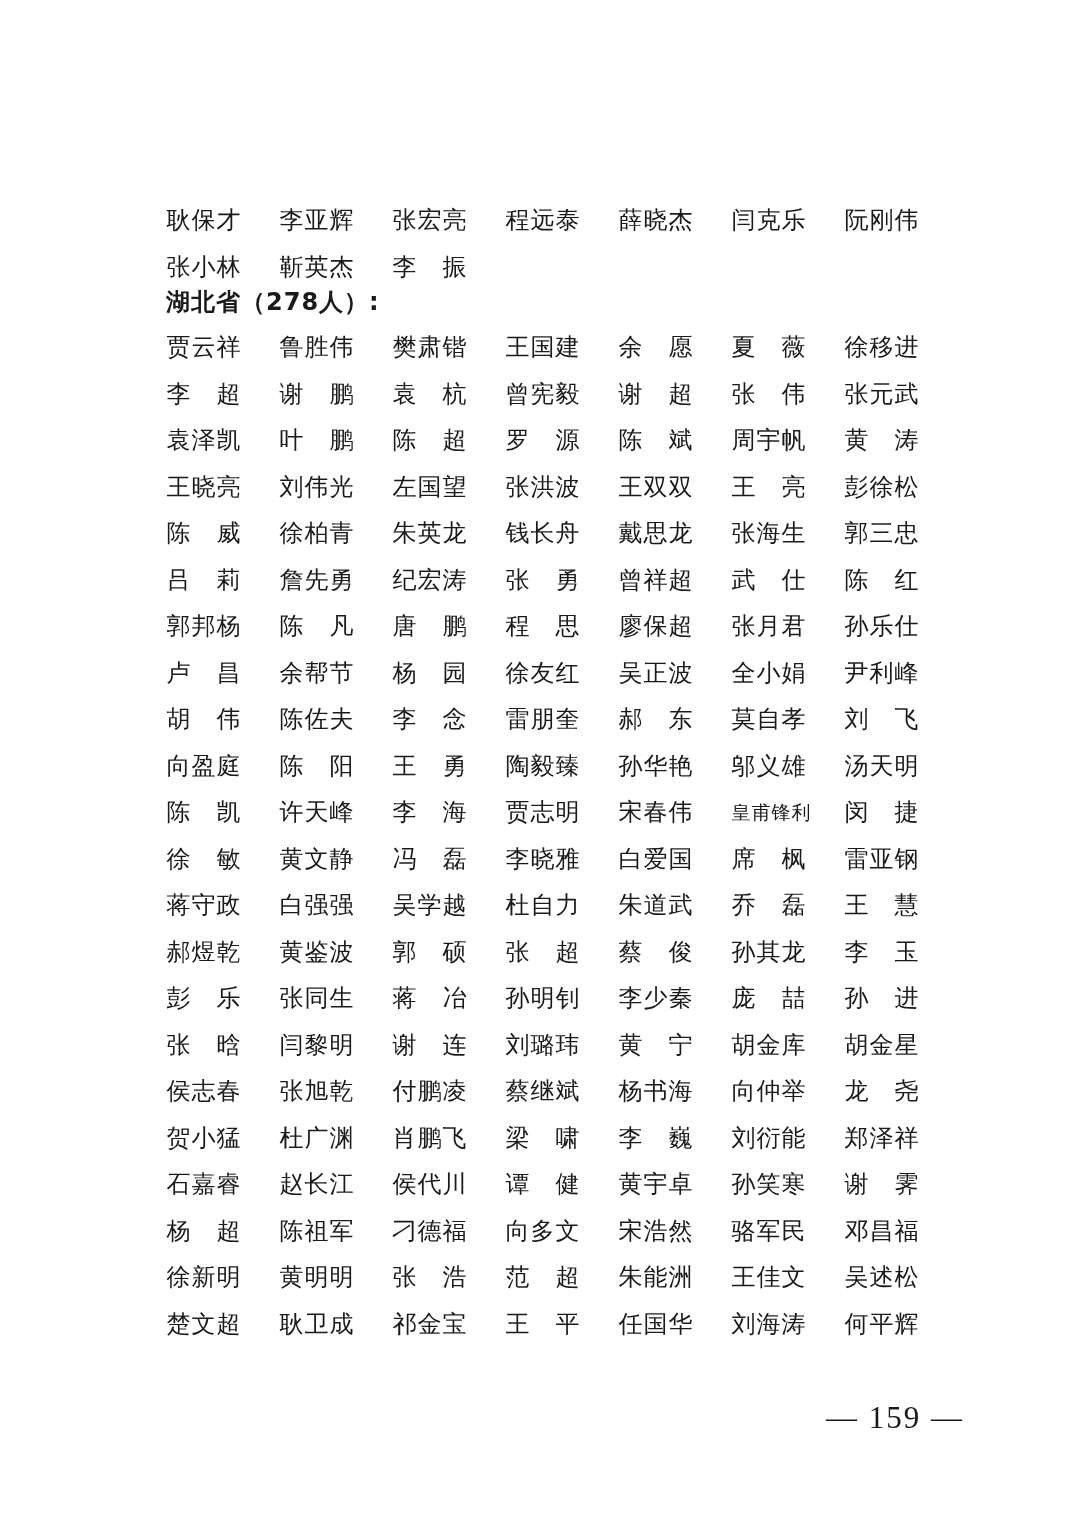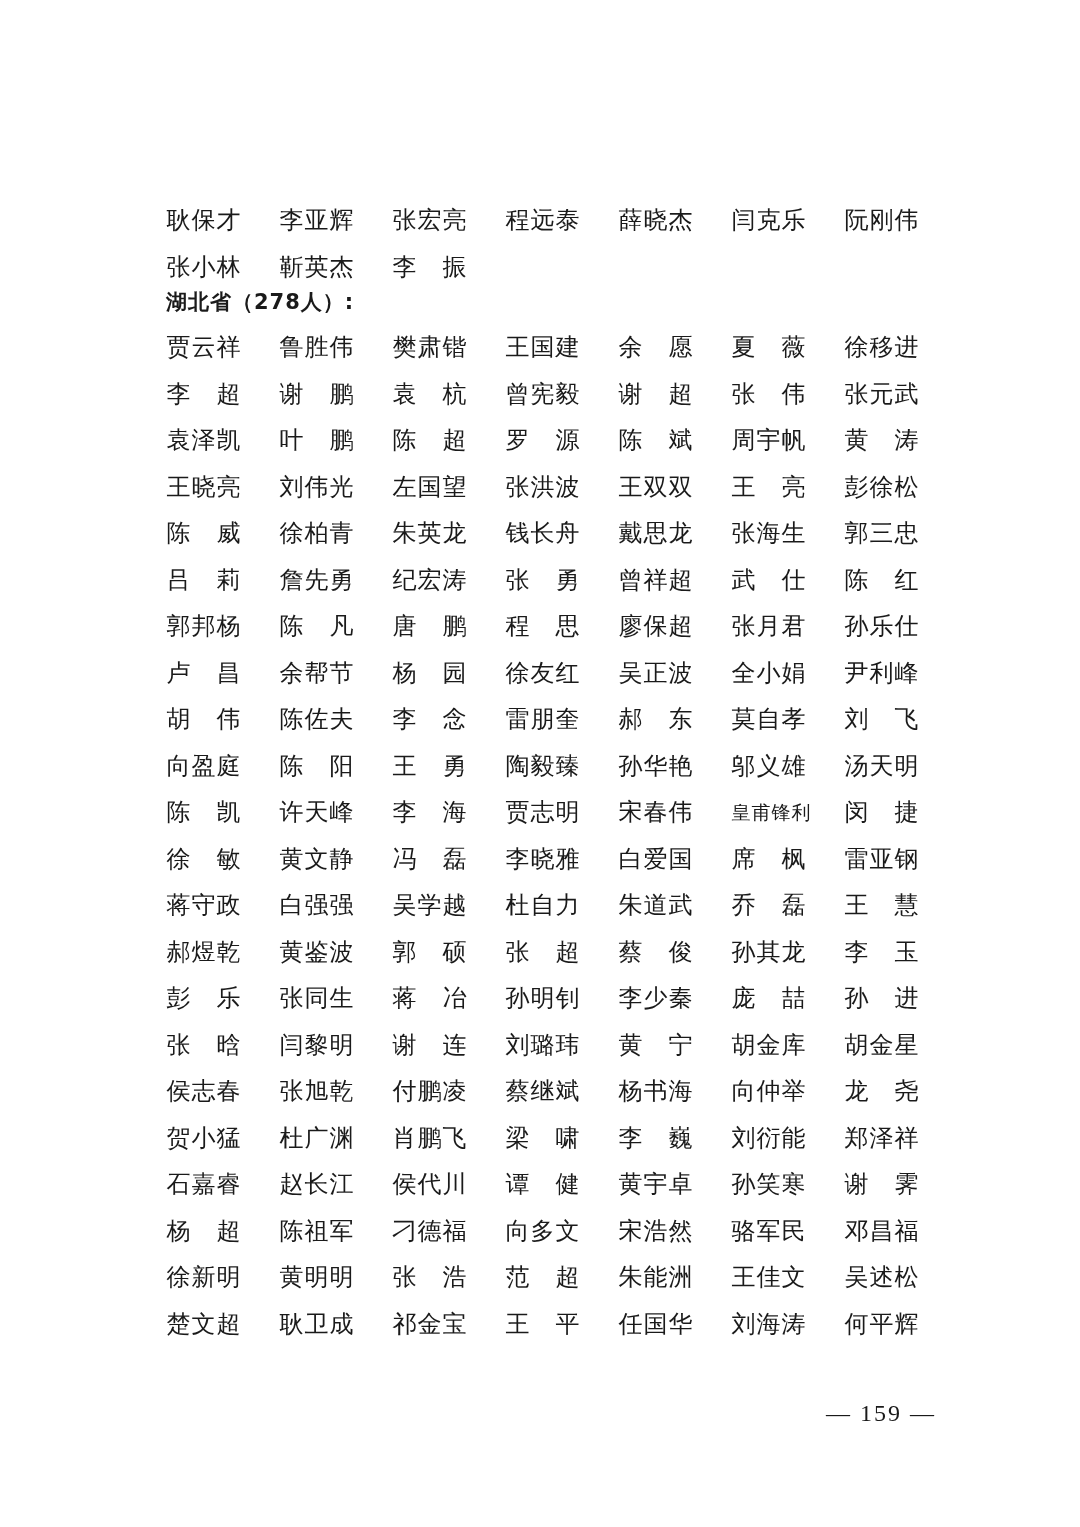--- a/index.html
+++ b/index.html
@@ -4,23 +4,23 @@
 <style>
   html, body { margin: 0; padding: 0; background: #ffffff; }
   body { width: 1080px; height: 1527px; position: relative; overflow: hidden;
          font-family: "DejaVu Serif", "Liberation Serif", serif; color: #1a1a1a; }
   .page { position: absolute; left: 0; top: 0; width: 1080px; height: 1527px; }
   .row { position: absolute; left: 166px; height: 40px; display: flex; }
   .name { width: 113px; height: 40px; display: flex; font-size: 24px; line-height: 40px; }
   .name .c { width: 25px; text-align: center; font-weight: 300; }
   .name .gap { width: 25px; }
   .name.small .c { font-size: 19px; width: 20px; }
-  .heading { position: absolute; left: 166px; top: 282px; font-size: 21px; font-weight: bold;
+  .heading { position: absolute; left: 166px; top: 282px; font-size: 24px; font-weight: bold;
              font-family: "DejaVu Sans", "Liberation Sans", sans-serif; line-height: 40px; letter-spacing: 1px; }
-  .pagenum { position: absolute; left: 826px; top: 1400px; font-size: 24px;
+  .pagenum { position: absolute; left: 826px; top: 1400px; font-size: 31px;
              font-family: "Liberation Serif", "DejaVu Serif", serif; letter-spacing: 2px; }
 </style>
 </head>
 <body>
 
 <div class="page">
   <div id="prev-rows">
       <div class="row" style="top: 200px;">
         <div class="name">
           <span class="c">耿</span>

